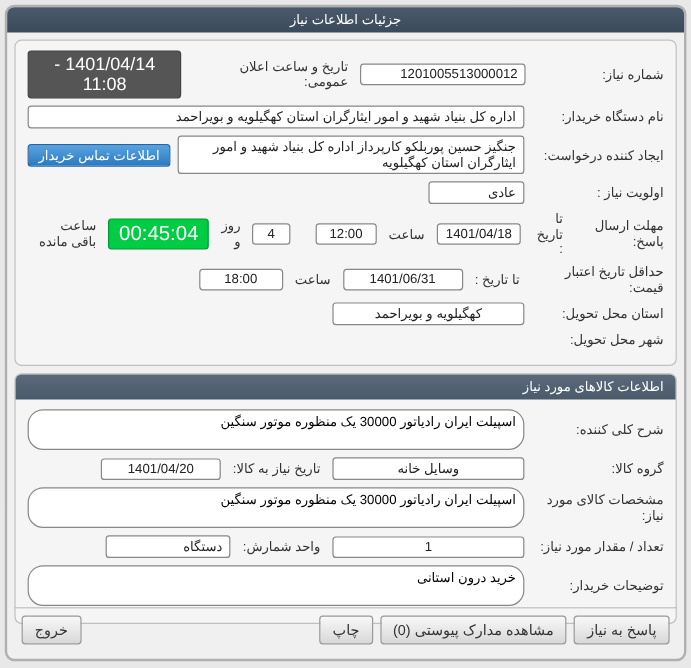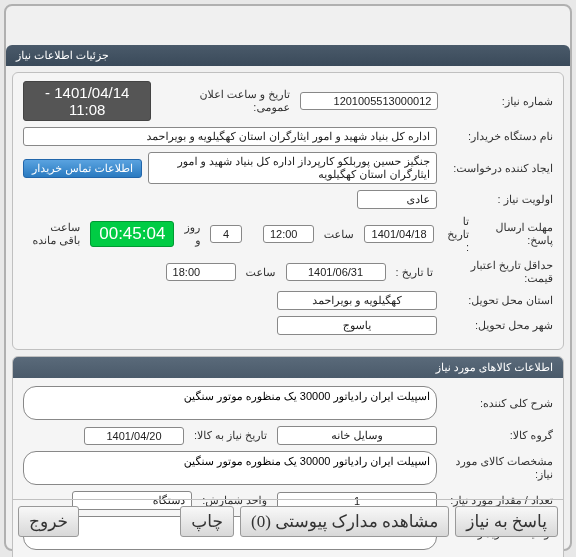--- a/index.html
+++ b/index.html
@@ -19,22 +19,21 @@
   margin: 4px;
   height: 547px;
   position: relative;
 }
 .title-bar {
   background: linear-gradient(to bottom, #4a5a6a, #3a4a5a);
   color: #fff;
   padding: 4px 10px;
   font-size: 11px;
   border-radius: 6px 6px 0 0;
-  text-align: left;
-  margin-top: 39px;
+  text-align: center;
 }
 .section {
   margin: 6px;
   border: 1px solid #c0c0c0;
   border-radius: 6px;
   background: #f5f5f5;
 }
 .section-body {
   padding: 8px 10px;
 }
@@ -78,21 +77,21 @@
   background: #00cc44;
   color: #fff;
   border: 1px solid #009933;
   border-radius: 3px;
   padding: 2px 8px;
   font-size: 17px;
   text-align: center;
 }
 .field-long { flex: 1; }
 .field-med { width: 160px; text-align: center; }
-.field-short { width: 70px; text-align: left; }
+.field-short { width: 70px; text-align: center; }
 .field-xshort { width: 40px; text-align: center; }
 .textarea-field {
   background: #fff;
   border: 1px solid #888;
   border-radius: 13px;
   padding: 3px 6px;
   font-size: 11px;
   flex: 1;
   min-height: 34px;
   text-align: right;
@@ -125,24 +124,23 @@
   padding: 6px;
   border-top: 1px solid #c0c0c0;
 }
 .footer-right { display: flex; gap: 6px; }
 .footer-left { display: flex; gap: 6px; }
 .btn {
   background: linear-gradient(to bottom, #f8f8f8, #d8d8d8);
   border: 1px solid #999;
   border-radius: 3px;
   padding: 4px 10px;
-  font-size: 17px;
+  font-size: 12px;
   cursor: pointer;
   color: #333;
-  font-family: Liberation Serif, serif;
 }
 .btn-primary {
   background: linear-gradient(to bottom, #f8f8f8, #d8d8d8);
 }
 </style>
 </head>
 <body>
 
 <div class="container">
   <div class="title-bar">جزئیات اطلاعات نیاز</div>
@@ -186,21 +184,20 @@
         <span class="field" style="width:100px;text-align:center">1401/06/31</span>
         <span class="label-sm">ساعت</span>
         <span class="field field-short">18:00</span>
       </div>
       <div class="row">
         <span class="label">استان محل تحویل:</span>
         <span class="field field-med">کهگیلویه و بویراحمد</span>
       </div>
       <div class="row">
         <span class="label">شهر محل تحویل:</span>
-        <span class="field field-med">یاسوج</span>
       </div>
     </div>
   </div>
 
   <div class="section">
     <div class="section-header">اطلاعات کالاهای مورد نیاز</div>
     <div class="section-body" style="position:relative">
       <div class="row">
         <span class="label">شرح کلی کننده:</span>
         <div class="textarea-field">اسپیلت ایران رادیاتور 30000 یک منظوره موتور سنگین</div>
@@ -212,21 +209,21 @@
         <span class="field" style="width:100px;text-align:center">1401/04/20</span>
       </div>
       <div class="row">
         <span class="label">مشخصات کالای مورد نیاز:</span>
         <div class="textarea-field">اسپیلت ایران رادیاتور 30000 یک منظوره موتور سنگین</div>
       </div>
       <div class="row">
         <span class="label">تعداد / مقدار مورد نیاز:</span>
         <span class="field field-med" style="text-align:center">1</span>
         <span class="label-sm">واحد شمارش:</span>
-        <span class="field" style="width:120px">دستگاه</span>
+        <span class="field" style="width:104px">دستگاه</span>
       </div>
       <div class="row">
         <span class="label">توضیحات خریدار:</span>
         <div class="textarea-field">خرید درون استانی</div>
       </div>
     </div>
   </div>
 
   <div class="footer">
     <div class="footer-right">

